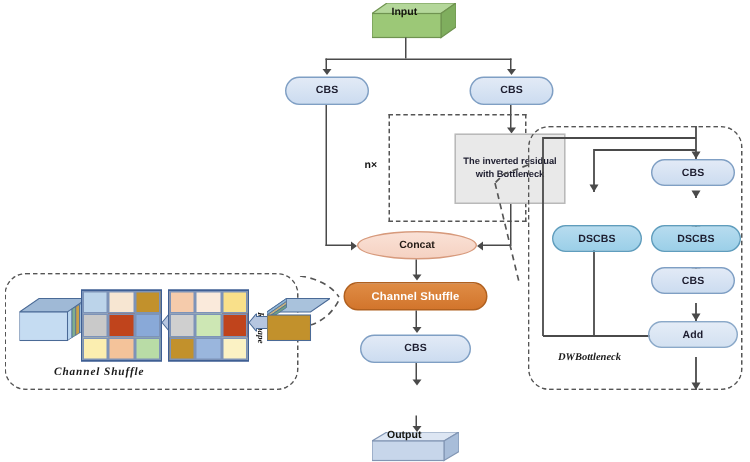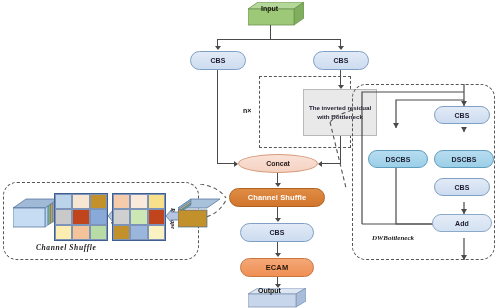--- a/index.html
+++ b/index.html
@@ -130,23 +130,20 @@
   <div class="line vline" style="left:277px;top:207px;height:13px;"></div>
   <div class="arrow down" style="left:274.5px;top:218px;"></div>
 
   <div class="pill cbs" style="left:240px;top:223px;width:74px;height:19px;">
     <span>CBS</span>
   </div>
 
   <div class="line vline" style="left:277px;top:242px;height:13px;"></div>
   <div class="arrow down" style="left:274.5px;top:253px;"></div>
 
-  <div class="pill ecam" style="left:240px;top:258px;width:74px;height:19px;">
-    <span>ECAM</span>
-  </div>
 
   <div class="line vline" style="left:277px;top:277px;height:9px;"></div>
   <div class="arrow down" style="left:274.5px;top:284px;"></div>
 
   <div class="box3d" style="left:248px;top:288px;width:58px;height:20px;">
     <svg width="58" height="20" viewBox="0 0 58 20">
       <polygon points="0,6 10,0 58,0 48,6" fill="#dde6f3" stroke="#8296b4" stroke-width="0.8"></polygon>
       <polygon points="48,6 58,0 58,13 48,19" fill="#a8bdd9" stroke="#8296b4" stroke-width="0.8"></polygon>
       <rect x="0" y="6" width="48" height="13" fill="#c7d6ea" stroke="#8296b4" stroke-width="0.8"></rect>
     </svg>

